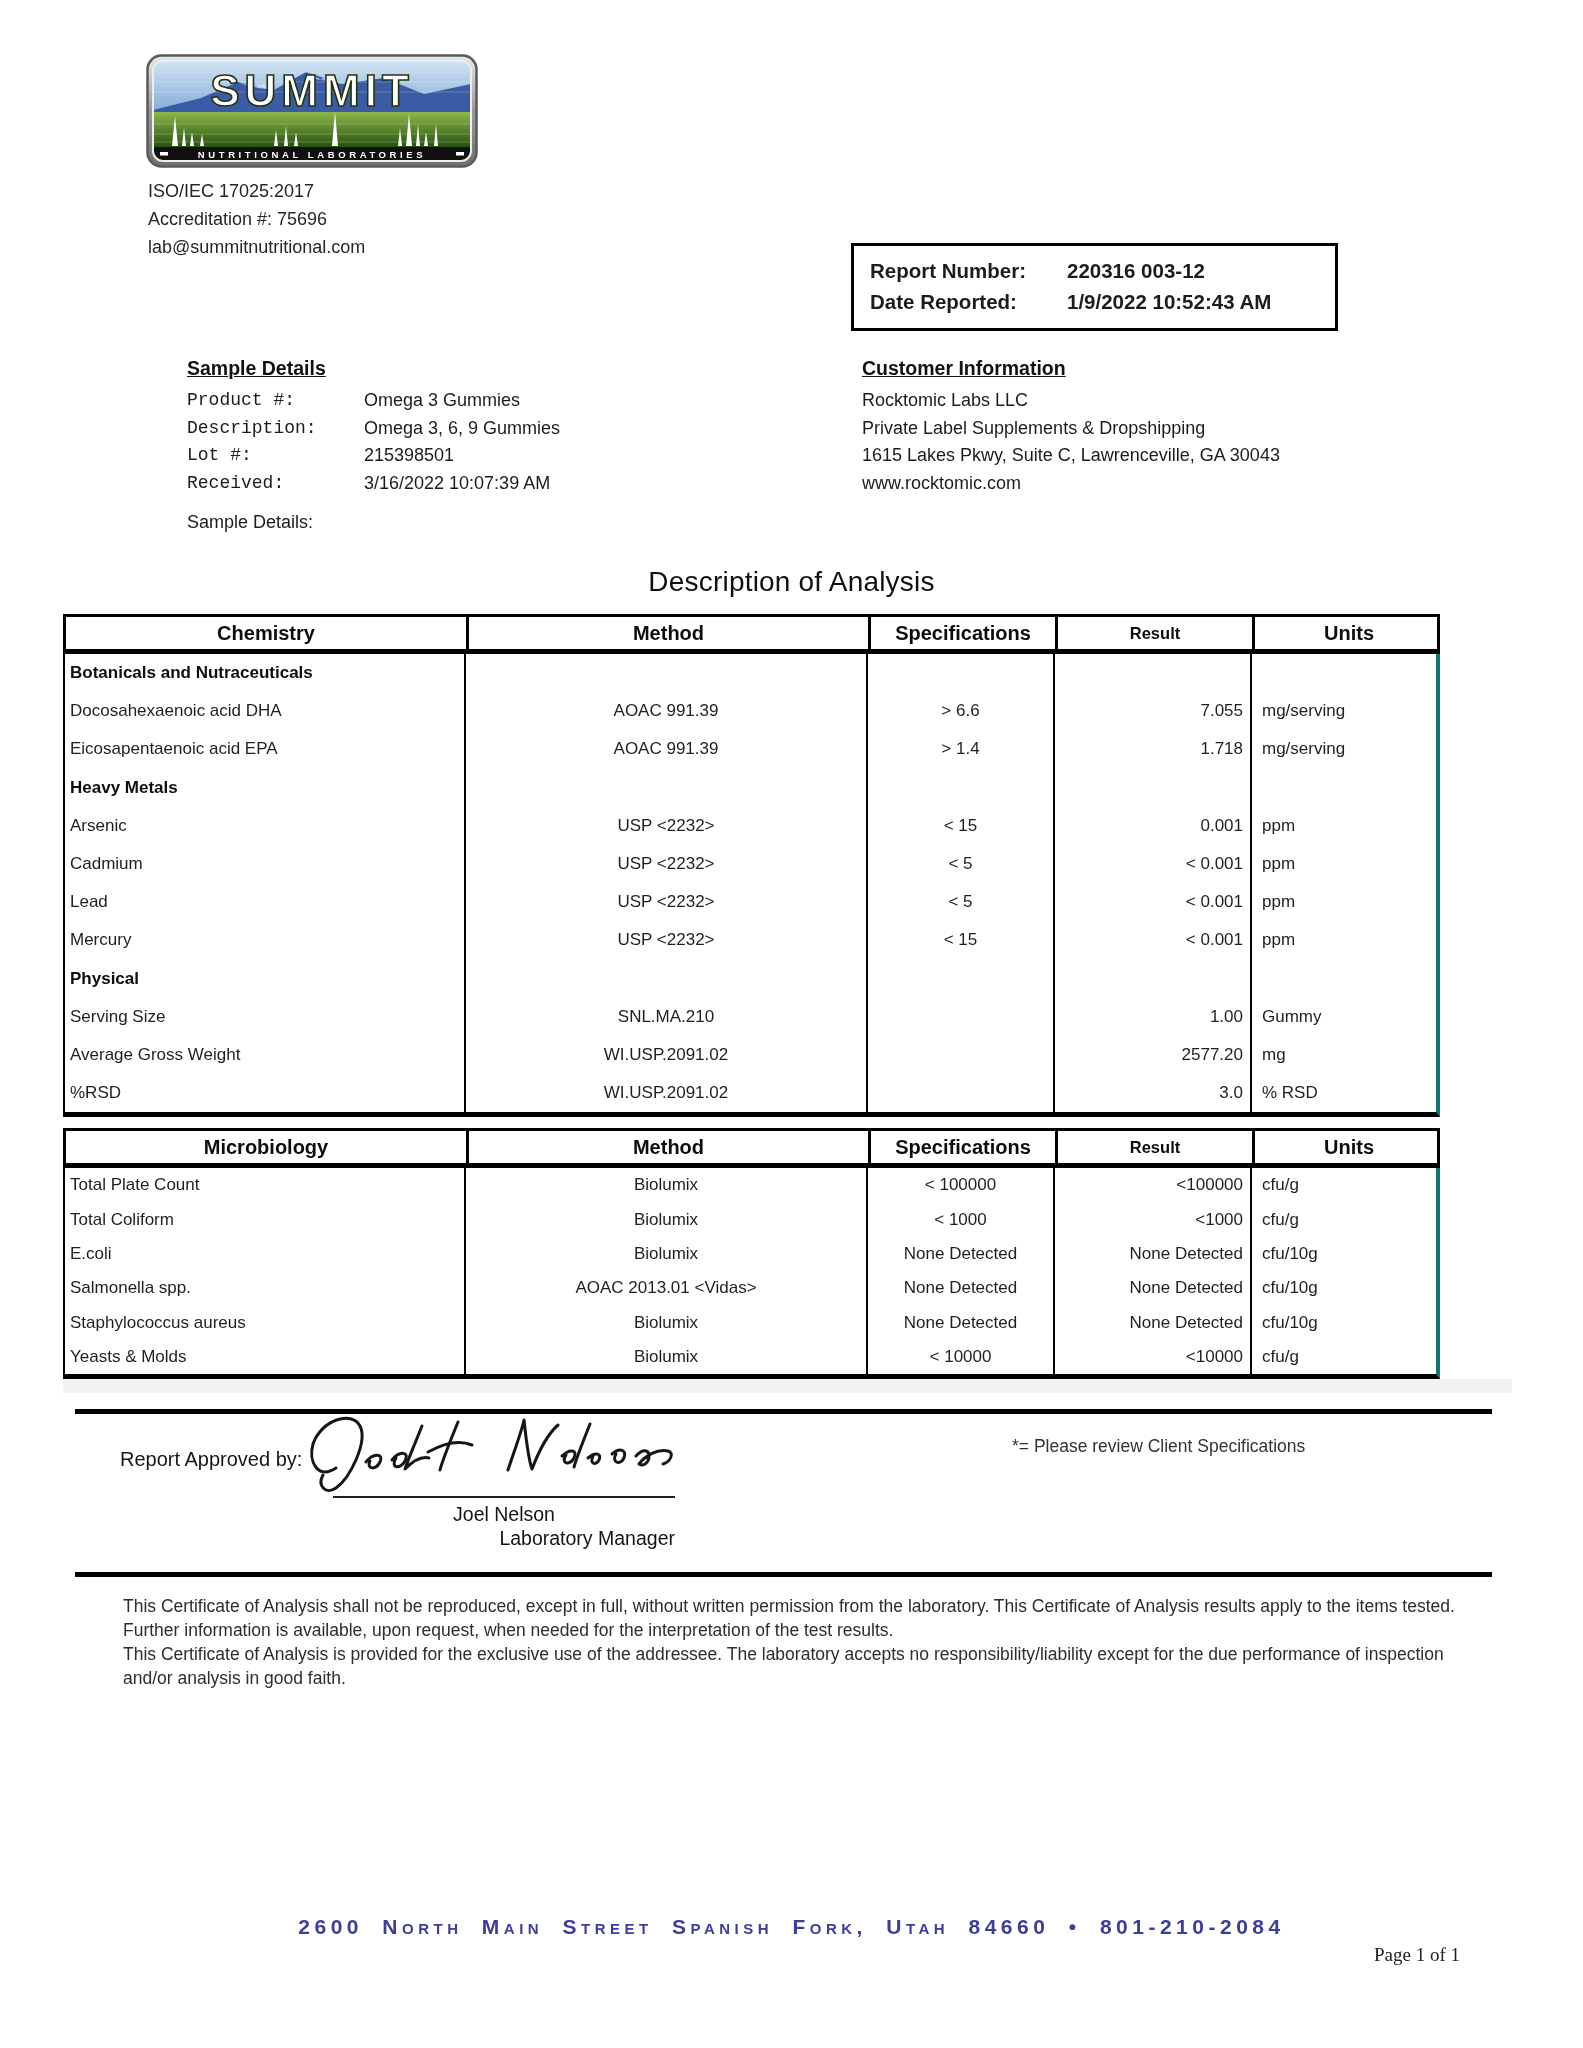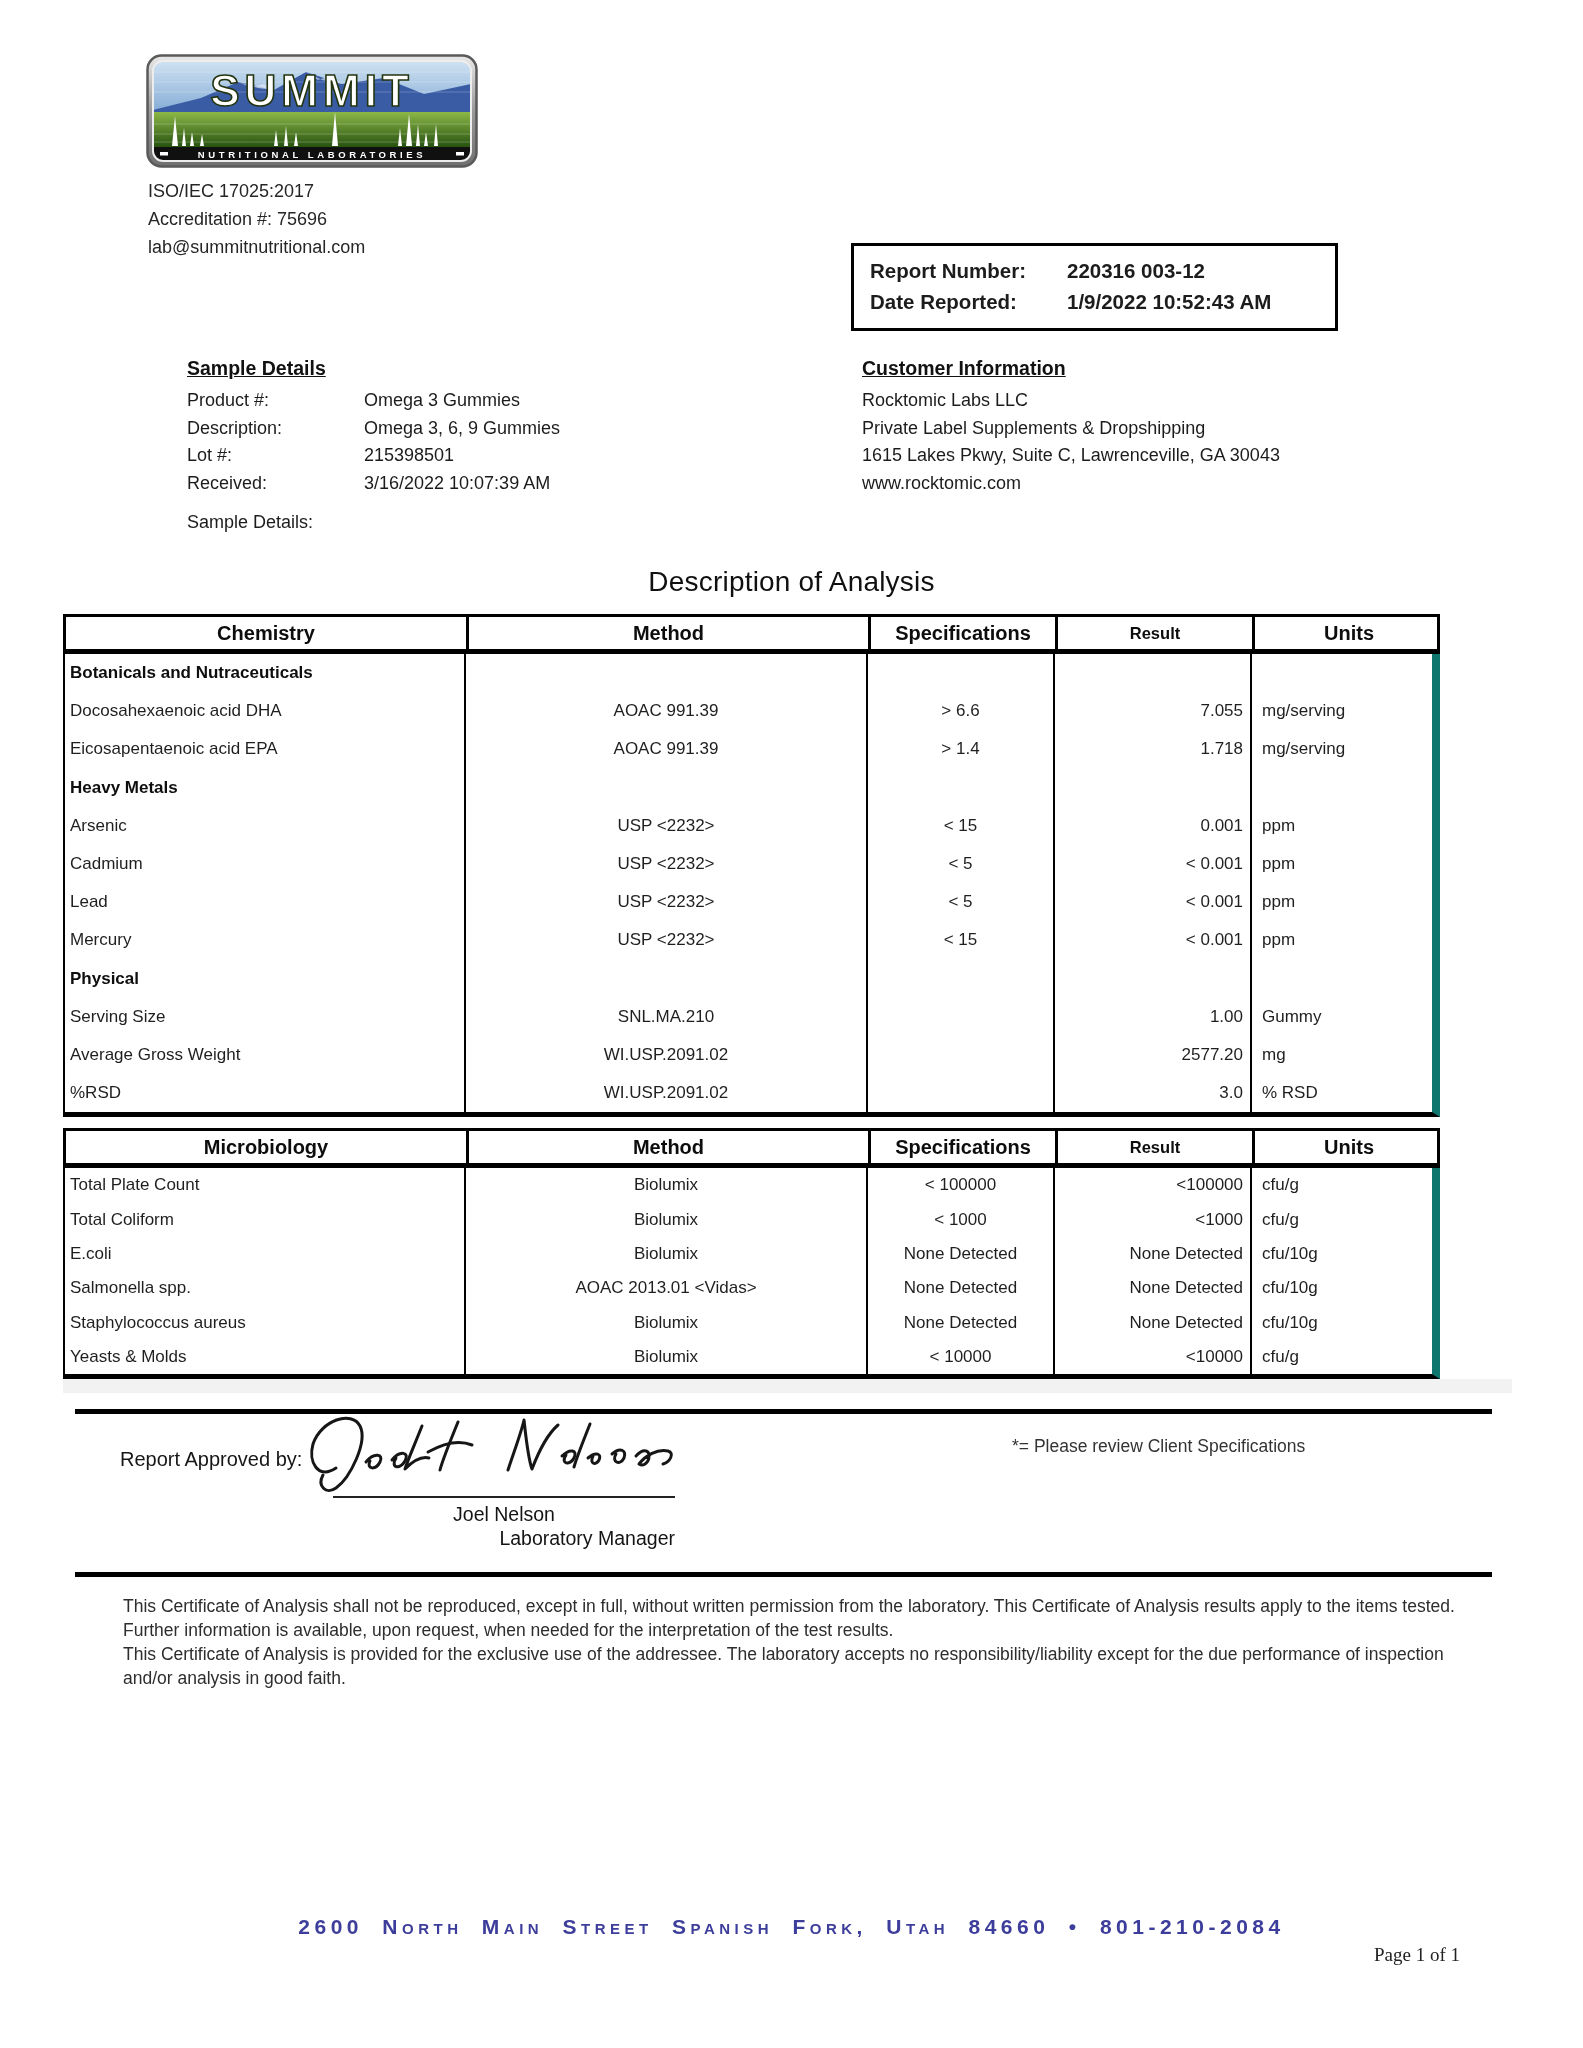--- a/index.html
+++ b/index.html
@@ -15,39 +15,39 @@
   .accred { left:148px; top:177px; font-size:18px; line-height:28px; color:#262626; }
 
   .report-box {
     left:851px; top:243px; width:487px; border:3px solid #000; padding:9px 14px 11px 16px;
   }
   .report-row { display:flex; font-weight:bold; font-size:20.5px; line-height:31px; }
   .report-row .lbl { width:197px; }
 
   .info-heading { font-size:19.5px; font-weight:bold; text-decoration:underline; color:#111; }
   .kv-row { display:flex; font-size:18px; line-height:27.5px; }
-  .kv-row .lbl { width:177px; }
+  .kv-row .lbl { width:177px;font-family:Liberation Mono, monospace; }
   .cust-line { font-size:18px; line-height:27.5px; }
 
   .doc-title { left:0; top:566px; width:100%; text-align:center; font-size:28px; color:#101010; letter-spacing:0.2px; }
 
   
   .tbl-head {
     display:grid; grid-template-columns:403px 402px 187px 197px 188px;
     width:1377px; border:3px solid #000; border-bottom:5px solid #000; height:40px;
   }
   .th {
     display:flex; align-items:center; justify-content:center;
     font-weight:bold; font-size:20px; color:#0d0d0d; border-right:3px solid #000;
   }
   .th:last-child { border-right:none; }
   .th.small { font-size:16.5px;text-align:right; }
 
   .tbl-body {
-    width:1377px; border-left:2px solid #000; border-right:8px solid #0f766e; border-bottom:5px solid #000;
+    width:1377px; border-left:2px solid #000; border-right:4px solid #0f766e; border-bottom:5px solid #000;
   }
   .tr { display:grid; grid-template-columns:401px 402px 187px 197px 187px; }
   .tr-chem { height:38.2px; }
   .tr-micro { height:34.4px; }
   .td {
     display:flex; align-items:center; font-size:17px; color:#1f1f1f; overflow:hidden; white-space:nowrap;
   }
   .td.c1 { padding-left:5px; border-right:2px solid #000; }
   .td.c2 { justify-content:center; border-right:2px solid #000; }
   .td.c3 { justify-content:center; border-right:2px solid #000; }

